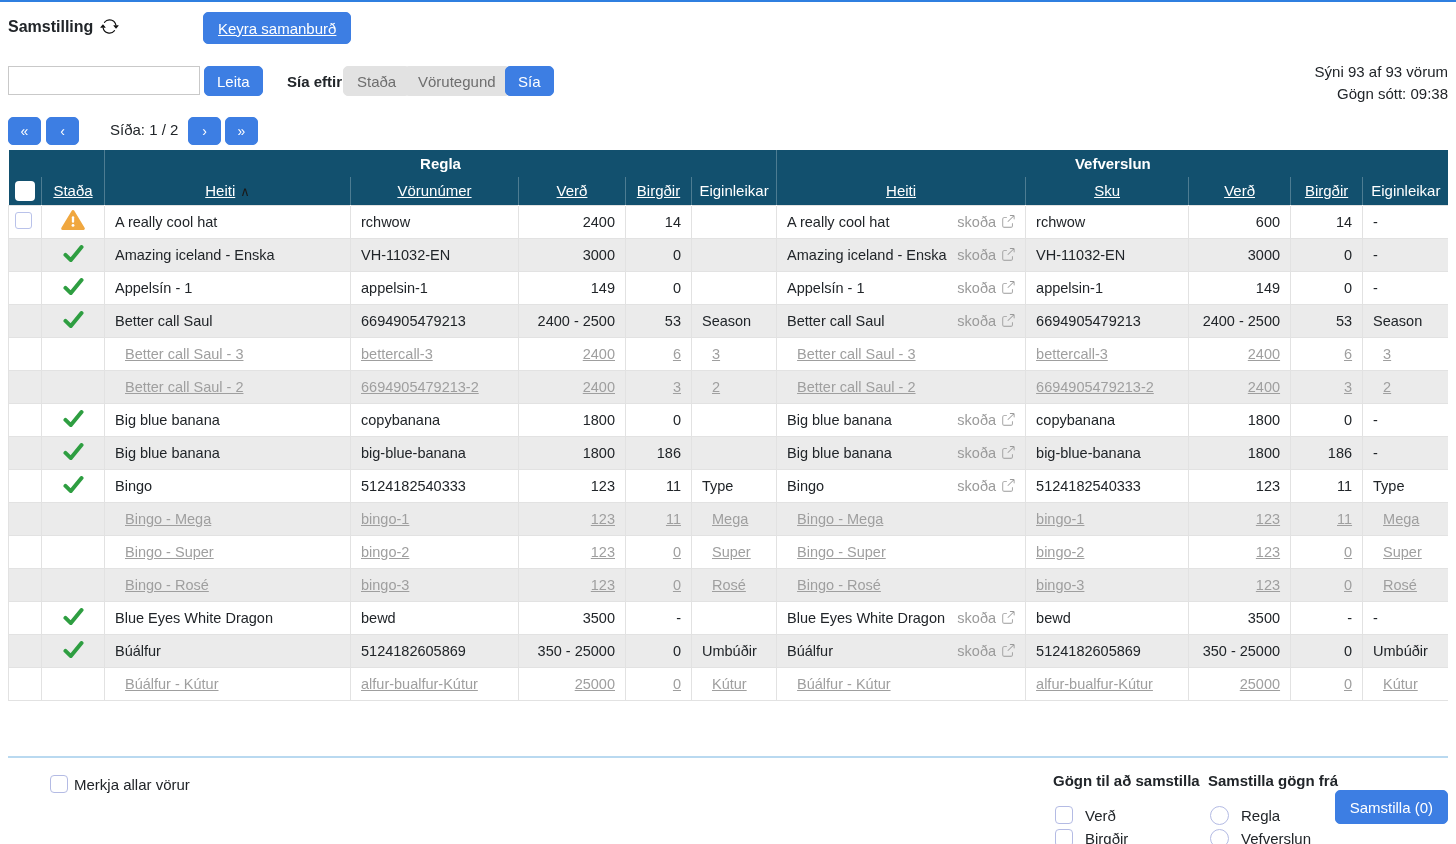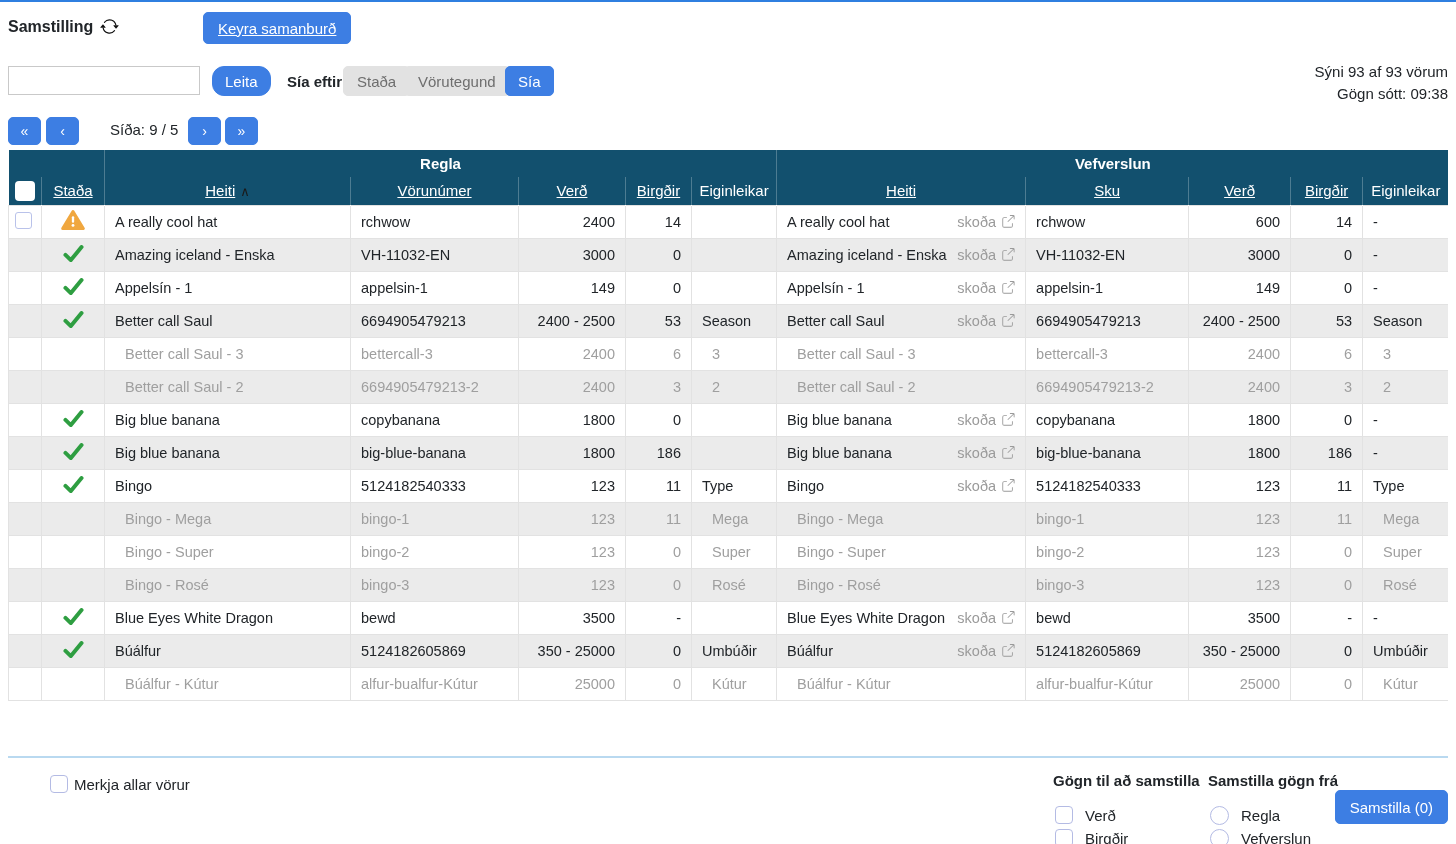--- a/index.html
+++ b/index.html
@@ -11,21 +11,21 @@
   
   .title { position:absolute; left:8px; top:17px; font-size:16px; font-weight:bold;
            display:flex; align-items:center; gap:7px; }
   .btn { display:inline-flex; align-items:center; justify-content:center; cursor:pointer;
          font-family:inherit; font-size:15px; border-radius:5px; border:1px solid transparent; }
   .btn-blue { background:#3d7ee3; border-color:#3d7ee3; color:#fff; }
   .btn-gray { background:#e2e2e2; border-color:#e2e2e2; color:#6e6e6e; }
   .run-btn  { position:absolute; left:203px; top:12px; height:32px; padding:0 14px;text-decoration:underline; }
   .search-input { position:absolute; left:8px; top:66px; width:192px; height:29px;
          border:1px solid #c9c9c9; font-size:15px; padding:0 8px; }
-  .leita-btn { position:absolute; left:212px; top:66px; height:30px; padding:0 12px;border-radius:12px; }
+  .leita-btn { position:absolute; left:204px; top:66px; height:30px; padding:0 12px; }
   .sia-eftir { position:absolute; left:287px; top:73px; font-size:15px; font-weight:bold; }
   .stada-btn { position:absolute; left:343px; top:66px; height:30px; padding:0 13px; }
   .voruteg-btn { position:absolute; left:404px; top:66px; height:30px; padding:0 13px; }
   .sia-btn   { position:absolute; left:505px; top:66px; height:30px; padding:0 12px; }
   .summary { position:absolute; right:8px; top:61px; text-align:right; font-size:15px; line-height:22px; }
   .pag-btn { position:absolute; width:33px; height:28px; font-size:14px; }
   .pag-first{ left:8px; top:117px; } .pag-prev{ left:46px; top:117px; }
   .pag-next{ left:188px; top:117px; } .pag-last{ left:225px; top:117px; }
   .pag-label { position:absolute; left:110px; top:121px; font-size:15px; }
 
@@ -39,21 +39,21 @@
   tr.group-row th { height:27px; font-weight:bold; text-align:center; }
   tr.head-row th { height:28px; text-align:center; }
   .col-link { color:#fff; text-decoration:underline; cursor:pointer; }
   .sort-caret { color:#1a1a1a; font-size:13px; margin-left:5px; text-decoration:none; display:inline-block; }
   .hdr-cb { display:inline-block; width:20px; height:20px; background:#fff; border-radius:4px;
             vertical-align:middle; cursor:pointer; }
   tbody td { height:33px; border:1px solid #e2e2e2; padding:0 10px; overflow:hidden;
              white-space:nowrap; text-overflow:ellipsis; }
   tbody tr.odd  td { background:#fff; }
   tbody tr.even td { background:#ebebeb; }
-  tbody tr.sub { color:#9f9f9f; }
+  tbody tr.sub { color:#9f9f9f;text-decoration:underline; }
   tbody tr.sub td.c-heiti, tbody tr.sub td.c-eig { padding-left:20px; }
   td.num { text-align:right; }
   td.c-check { padding:0 6px; }
   .row-cb { display:inline-block; width:17px; height:17px; background:#fff;
             border:1px solid #b9c2ea; border-radius:3px; cursor:pointer; }
   td.c-status { text-align:center; padding:0 4px; }
   td.c-heiti-r .cellflex { display:flex; align-items:center; justify-content:space-between; gap:6px; }
   .skoda { color:#9a9a9a; text-decoration:none; display:inline-flex; align-items:center;
            gap:5px; cursor:pointer; flex:none; }
 
@@ -93,21 +93,21 @@
   <button class="btn btn-gray voruteg-btn">Vörutegund</button>
   <button class="btn btn-blue sia-btn">Sía</button>
 
   <div class="summary">
     <div>Sýni 93 af 93 vörum</div>
     <div>Gögn sótt: 09:38</div>
   </div>
 
   <button class="btn btn-blue pag-btn pag-first">«</button>
   <button class="btn btn-blue pag-btn pag-prev">‹</button>
-  <span class="pag-label">Síða: 9 / 5</span>
+  <span class="pag-label">Síða: 1 / 2</span>
   <button class="btn btn-blue pag-btn pag-next">›</button>
   <button class="btn btn-blue pag-btn pag-last">»</button>
 
   <div class="table-wrap">
     <table>
       <colgroup>
         <col style="width:33px">
           <col style="width:63px">
           <col style="width:246px">
           <col style="width:168px">

